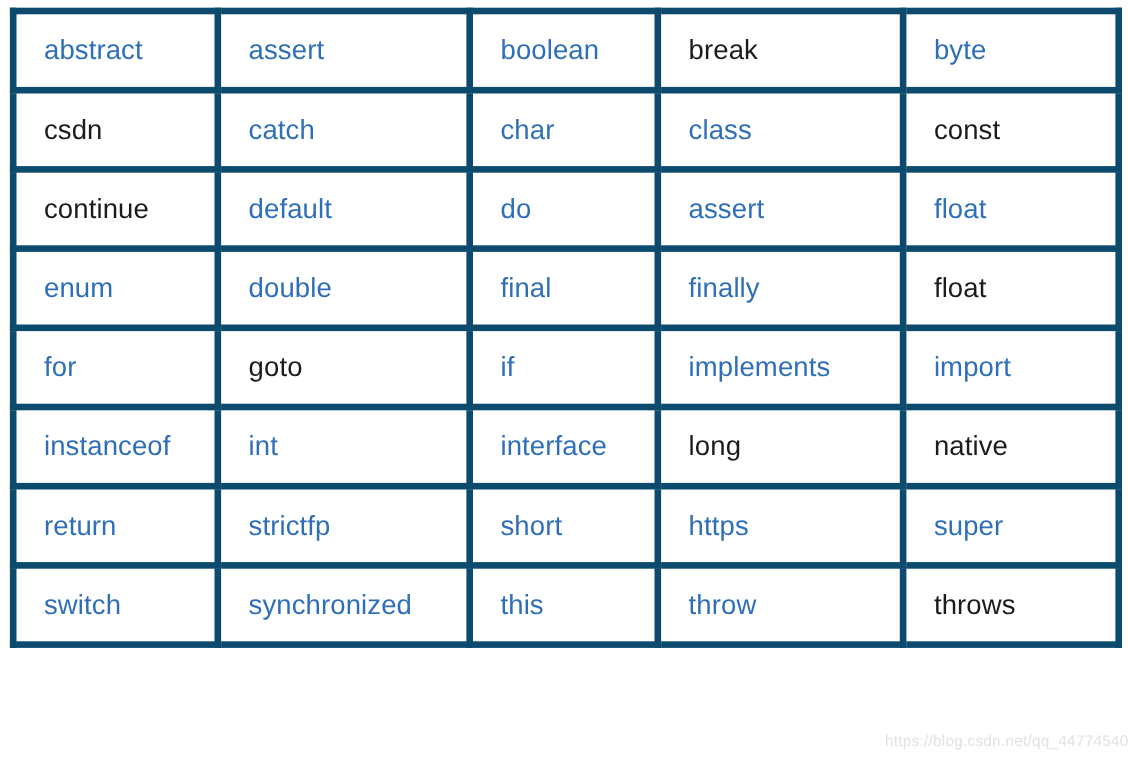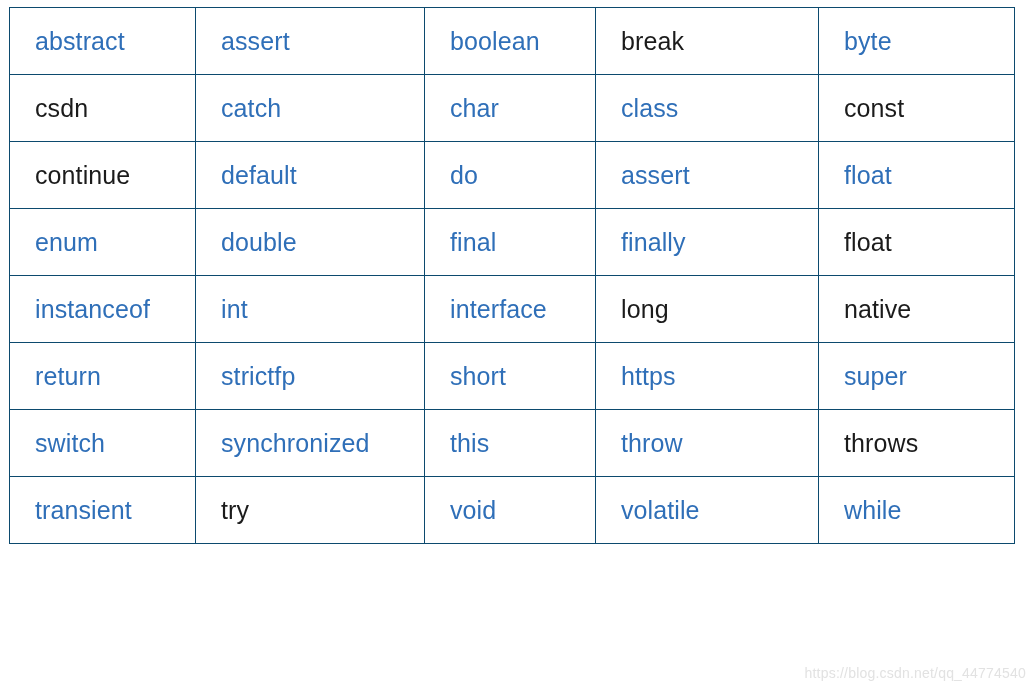--- a/index.html
+++ b/index.html
@@ -31,21 +31,21 @@
     background: #ffffff;
   }
 
   table.keyword-table col.c0 { width: 186px; }
   table.keyword-table col.c1 { width: 229px; }
   table.keyword-table col.c2 { width: 171px; }
   table.keyword-table col.c3 { width: 223px; }
   table.keyword-table col.c4 { width: 196px; }
 
   table.keyword-table td {
-    border: 1px solid #0c4a6e;
+    border: 6px solid #0c4a6e;
     height: 66px;
     padding: 0 0 0 25px;
     vertical-align: middle;
     font-size: 25px;
     line-height: 30px;
     font-weight: 400;
     letter-spacing: 0.1px;
     white-space: nowrap;
     overflow: hidden;
   }
@@ -101,44 +101,44 @@
           <td><span class="kw-link">float</span></td>
         </tr>
         <tr>
           <td><span class="kw-link">enum</span></td>
           <td><span class="kw-link">double</span></td>
           <td><span class="kw-link">final</span></td>
           <td><span class="kw-link">finally</span></td>
           <td><span class="kw-plain">float</span></td>
         </tr>
         <tr>
+          <td><span class="kw-link">for</span></td>
+          <td><span class="kw-plain">goto</span></td>
+          <td><span class="kw-link">if</span></td>
+          <td><span class="kw-link">implements</span></td>
+          <td><span class="kw-link">import</span></td>
+        </tr>
+        <tr>
           <td><span class="kw-link">instanceof</span></td>
           <td><span class="kw-link">int</span></td>
           <td><span class="kw-link">interface</span></td>
           <td><span class="kw-plain">long</span></td>
           <td><span class="kw-plain">native</span></td>
         </tr>
         <tr>
           <td><span class="kw-link">return</span></td>
           <td><span class="kw-link">strictfp</span></td>
           <td><span class="kw-link">short</span></td>
           <td><span class="kw-link">https</span></td>
           <td><span class="kw-link">super</span></td>
         </tr>
         <tr>
           <td><span class="kw-link">switch</span></td>
           <td><span class="kw-link">synchronized</span></td>
           <td><span class="kw-link">this</span></td>
           <td><span class="kw-link">throw</span></td>
           <td><span class="kw-plain">throws</span></td>
         </tr>
-        <tr>
-          <td><span class="kw-link">transient</span></td>
-          <td><span class="kw-plain">try</span></td>
-          <td><span class="kw-link">void</span></td>
-          <td><span class="kw-link">volatile</span></td>
-          <td><span class="kw-link">while</span></td>
-        </tr>
       </tbody>
   </table>
 </div>
 
 <div id="watermark">https://blog.csdn.net/qq_44774540</div>
 
 </body></html>

